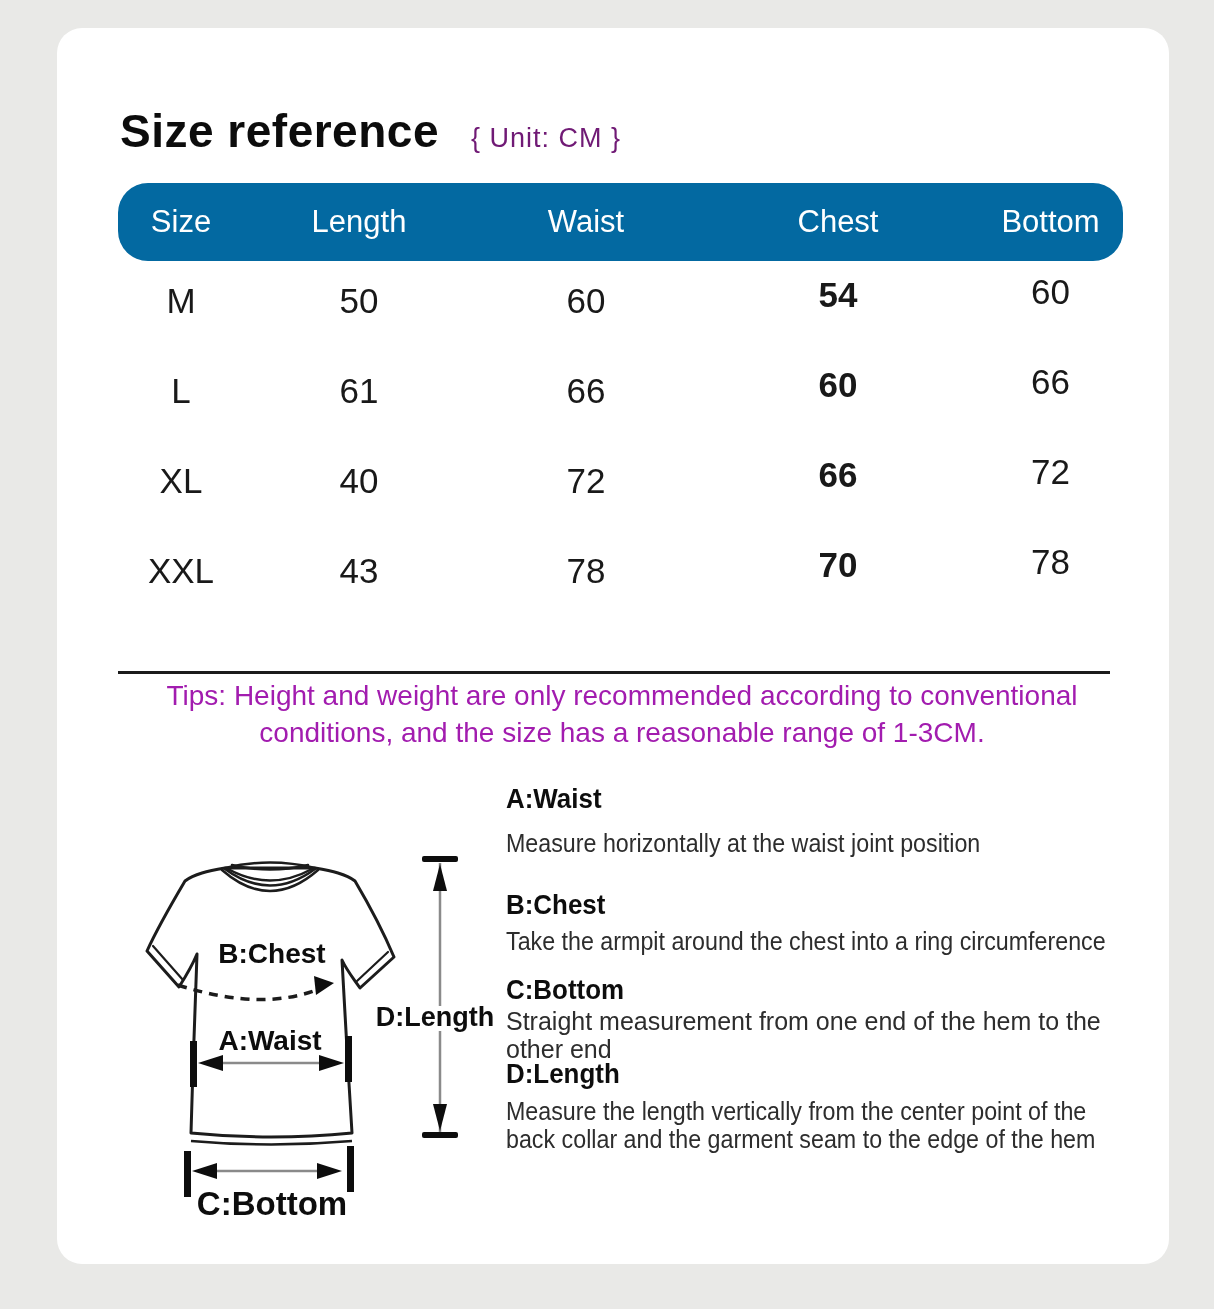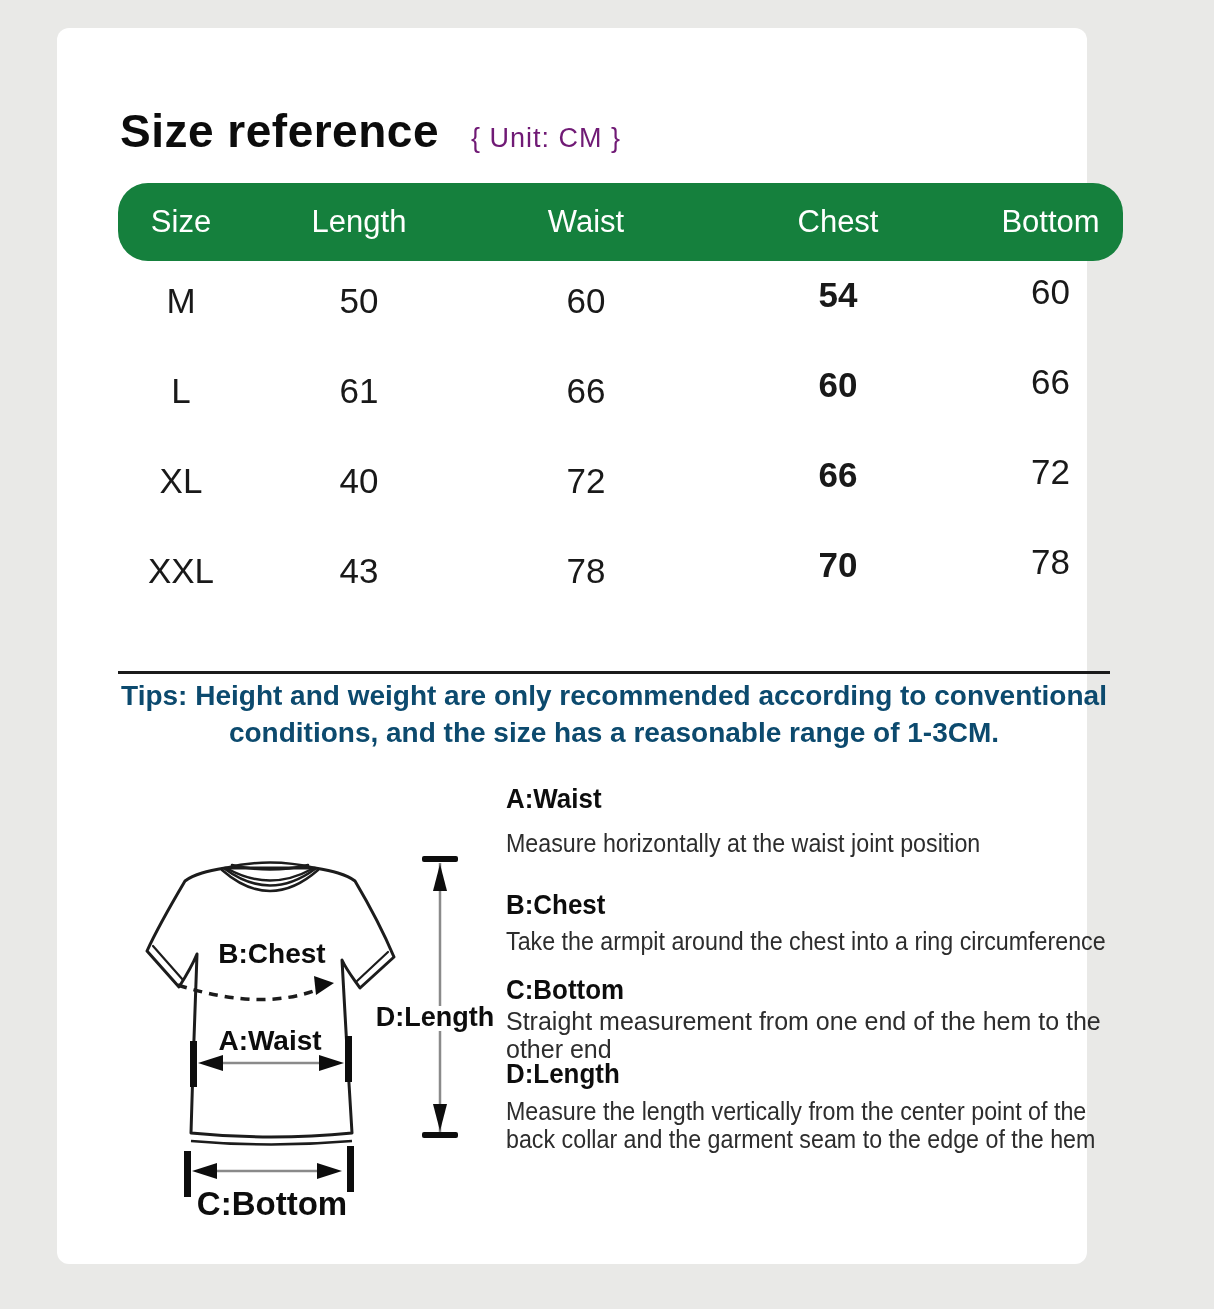--- a/index.html
+++ b/index.html
@@ -5,50 +5,49 @@
   * { box-sizing: border-box; }
   html, body { margin: 0; padding: 0; }
   body {
     width: 1214px; height: 1309px;
     background: #e9e9e7;
     font-family: "Liberation Sans", sans-serif;
     position: relative; overflow: hidden;
   }
   .card {
     position: absolute; left: 57px; top: 28px;
-    width: 1030px; height: 1236px;
-    background: #ffffff; border-radius: 12px;
+    width: 1112px; height: 1236px;
+    background: #ffffff; border-radius: 25px;
   }
   
   .title-row { position: absolute; left: 63px; top: 76px; display: flex; align-items: baseline; }
   .page-title { font-size: 46px; font-weight: bold; color: #0c0c0c; letter-spacing: 0.5px; }
   .unit-note { font-size: 27px; font-weight: 400; color: #701a75; margin-left: 32px; letter-spacing: 1px; }
   
   .thead {
     position: absolute; left: 61px; top: 155px; width: 1005px; height: 78px;
-    background: #15803d; border-radius: 30px;
+    background: #0369a1; border-radius: 30px;
     display: grid; grid-template-columns: 126px 230px 224px 280px 145px;
     align-items: center;
   }
   .th { color: #ffffff; font-size: 31px; text-align: center; }
   .tbody { position: absolute; left: 61px; top: 228px; width: 1005px; }
   .trow {
     display: grid; grid-template-columns: 126px 230px 224px 280px 145px;
     height: 90px; align-items: center;
   }
   .td { font-size: 35px; color: #191919; text-align: center; }
   .td.col-waist  { transform: translateY(-6px); font-weight: bold; }
   .td.col-bottom { transform: translateY(-9px); }
   
   .divider { position: absolute; left: 61px; top: 643px; width: 992px; height: 3px; background: #1b1b1b; }
   .tips {
-    position: absolute; left: 56px; top: 649px; width: 1002px;
-    text-align: center; font-size: 28px; line-height: 37px; color: #0c4a6e;
+    position: absolute; left: 64px; top: 649px; width: 1002px;
+    text-align: center; font-size: 28px; line-height: 37px; color: #a21caf;
     white-space: pre-line;
-    font-weight: bold;
   }
   
   .tee-svg { position: absolute; left: 73px; top: 817px; }
   .svg-label { font-family: "Liberation Sans", sans-serif; font-weight: bold; fill: #0d0d0d; }
   .halo { paint-order: stroke; stroke: #ffffff; stroke-width: 10px; stroke-linejoin: round; }
   
   .guide-item { position: absolute; left: 449px; width: 760px; }
   .guide-item h3 {
     margin: 0; font-size: 27px; font-weight: bold; color: #0d0d0d;
     line-height: 31px; transform: scaleX(0.96); transform-origin: left center;

